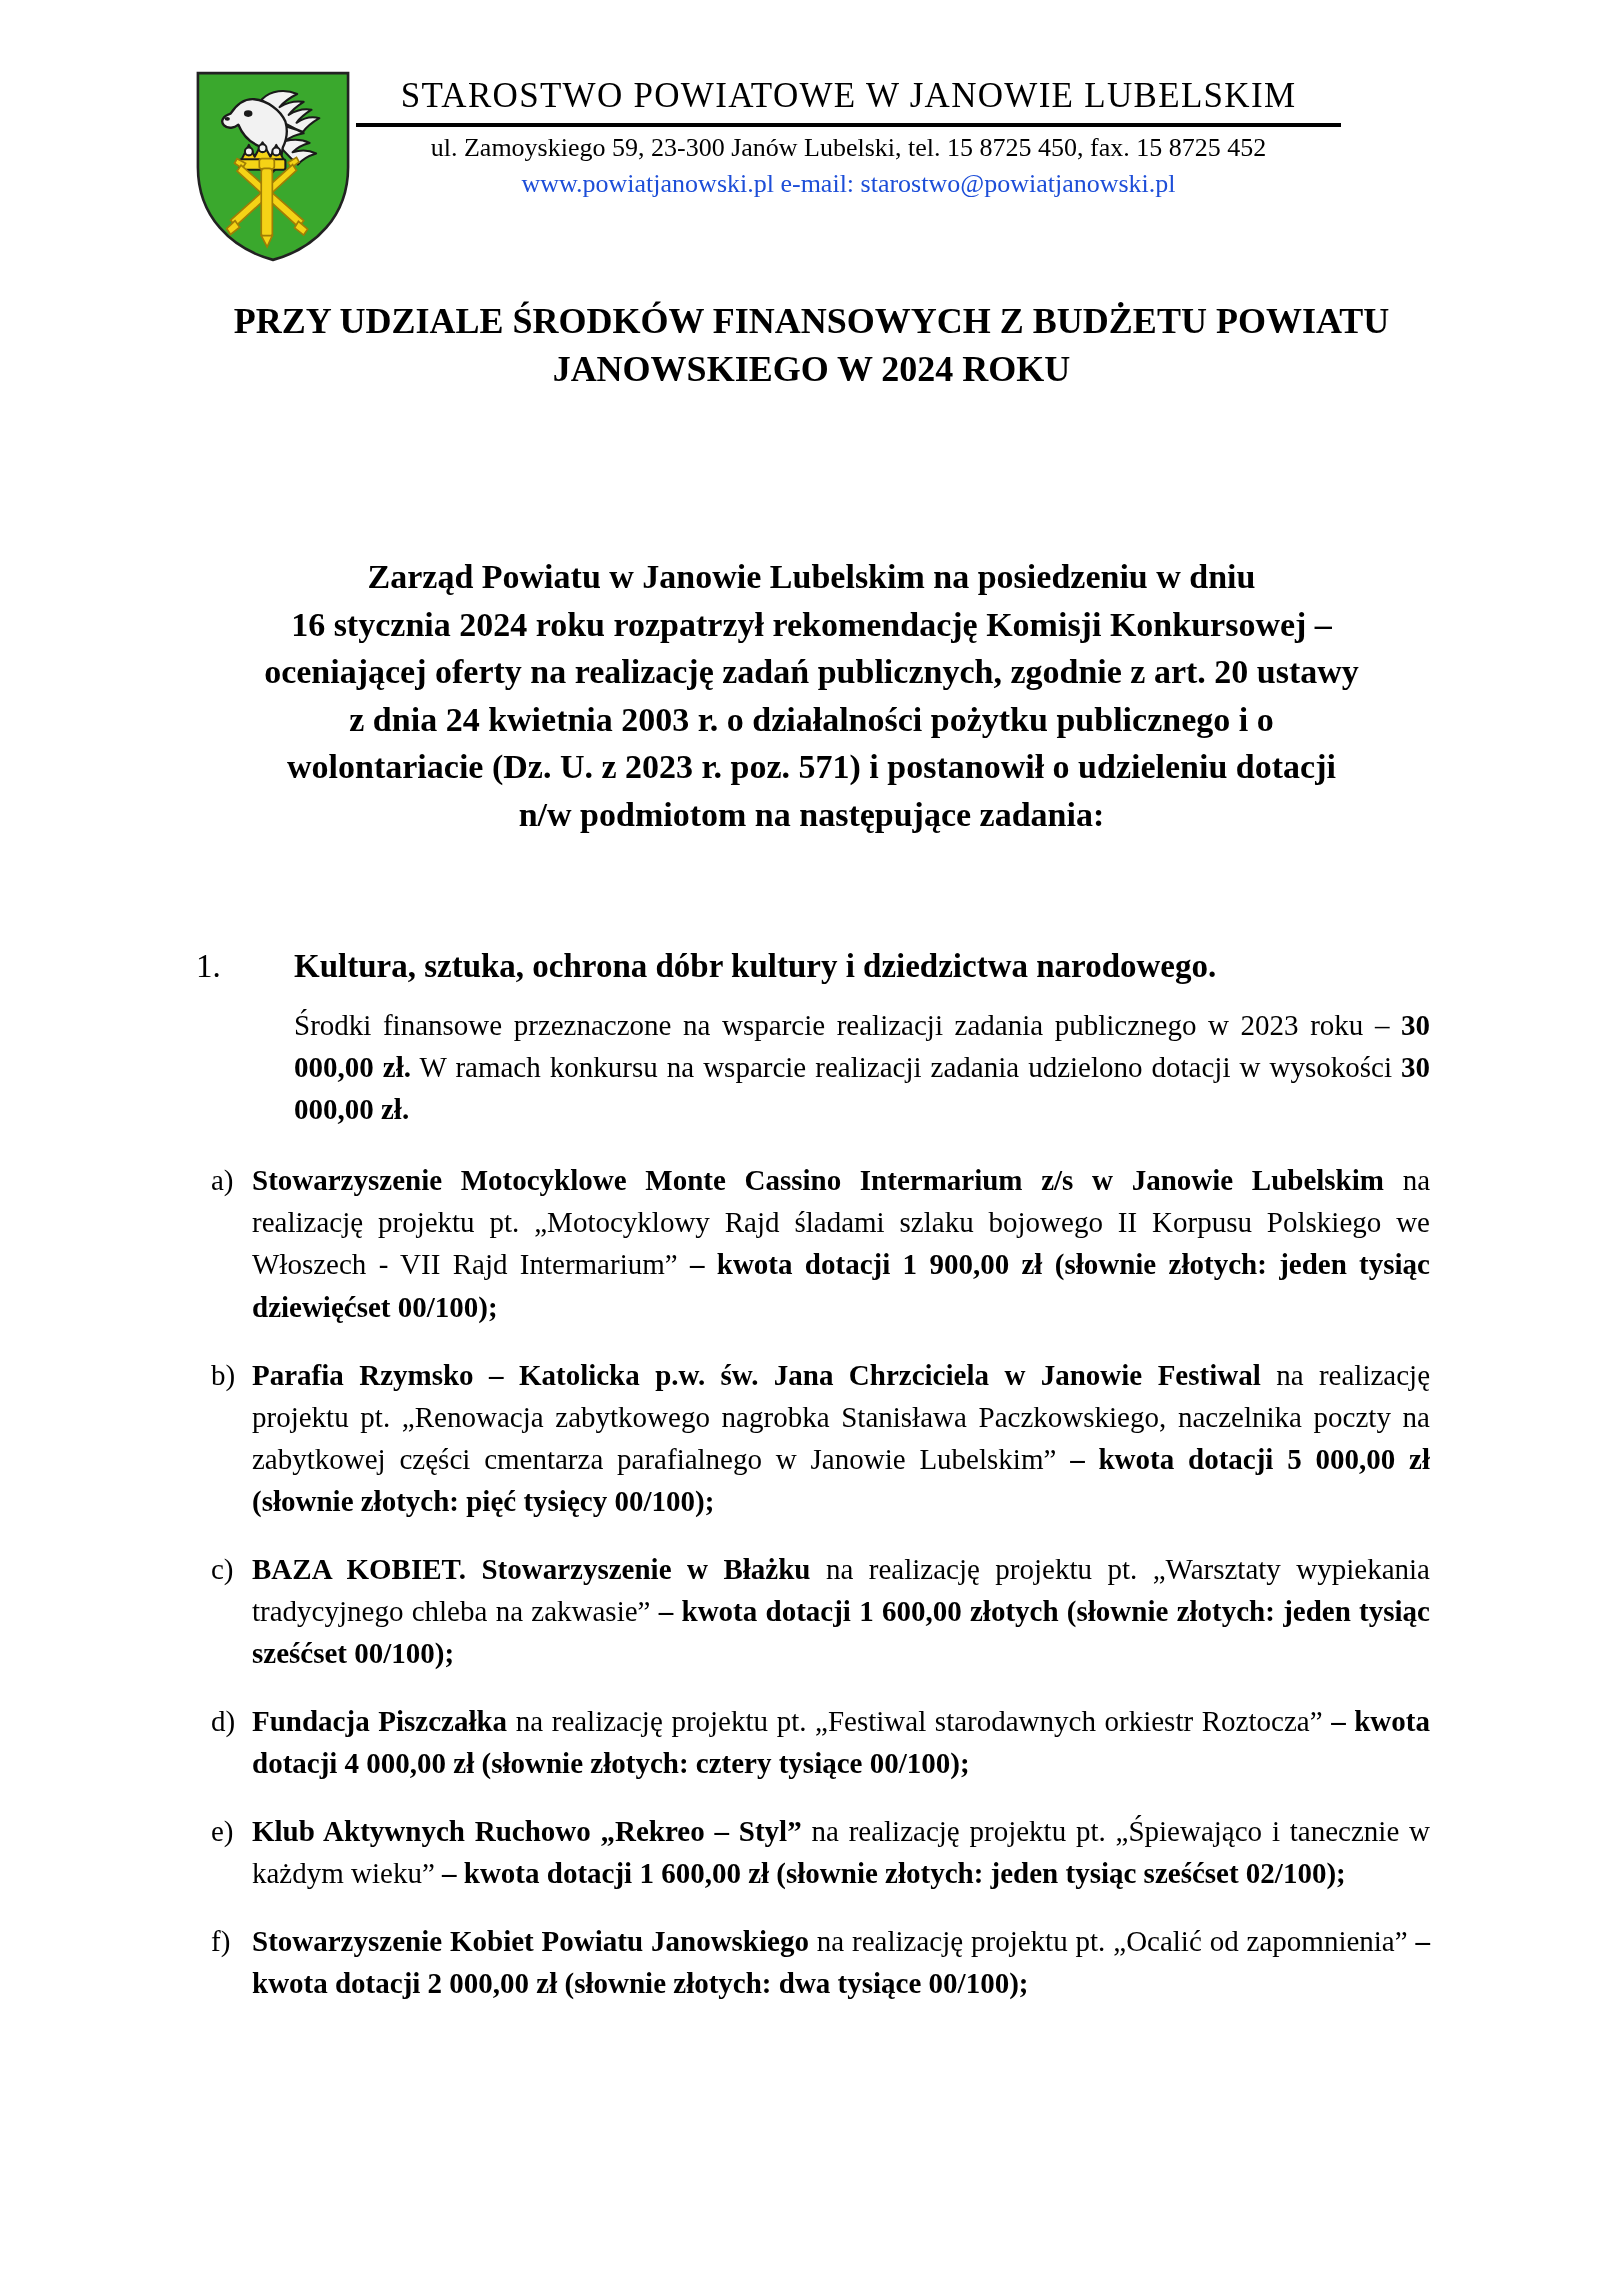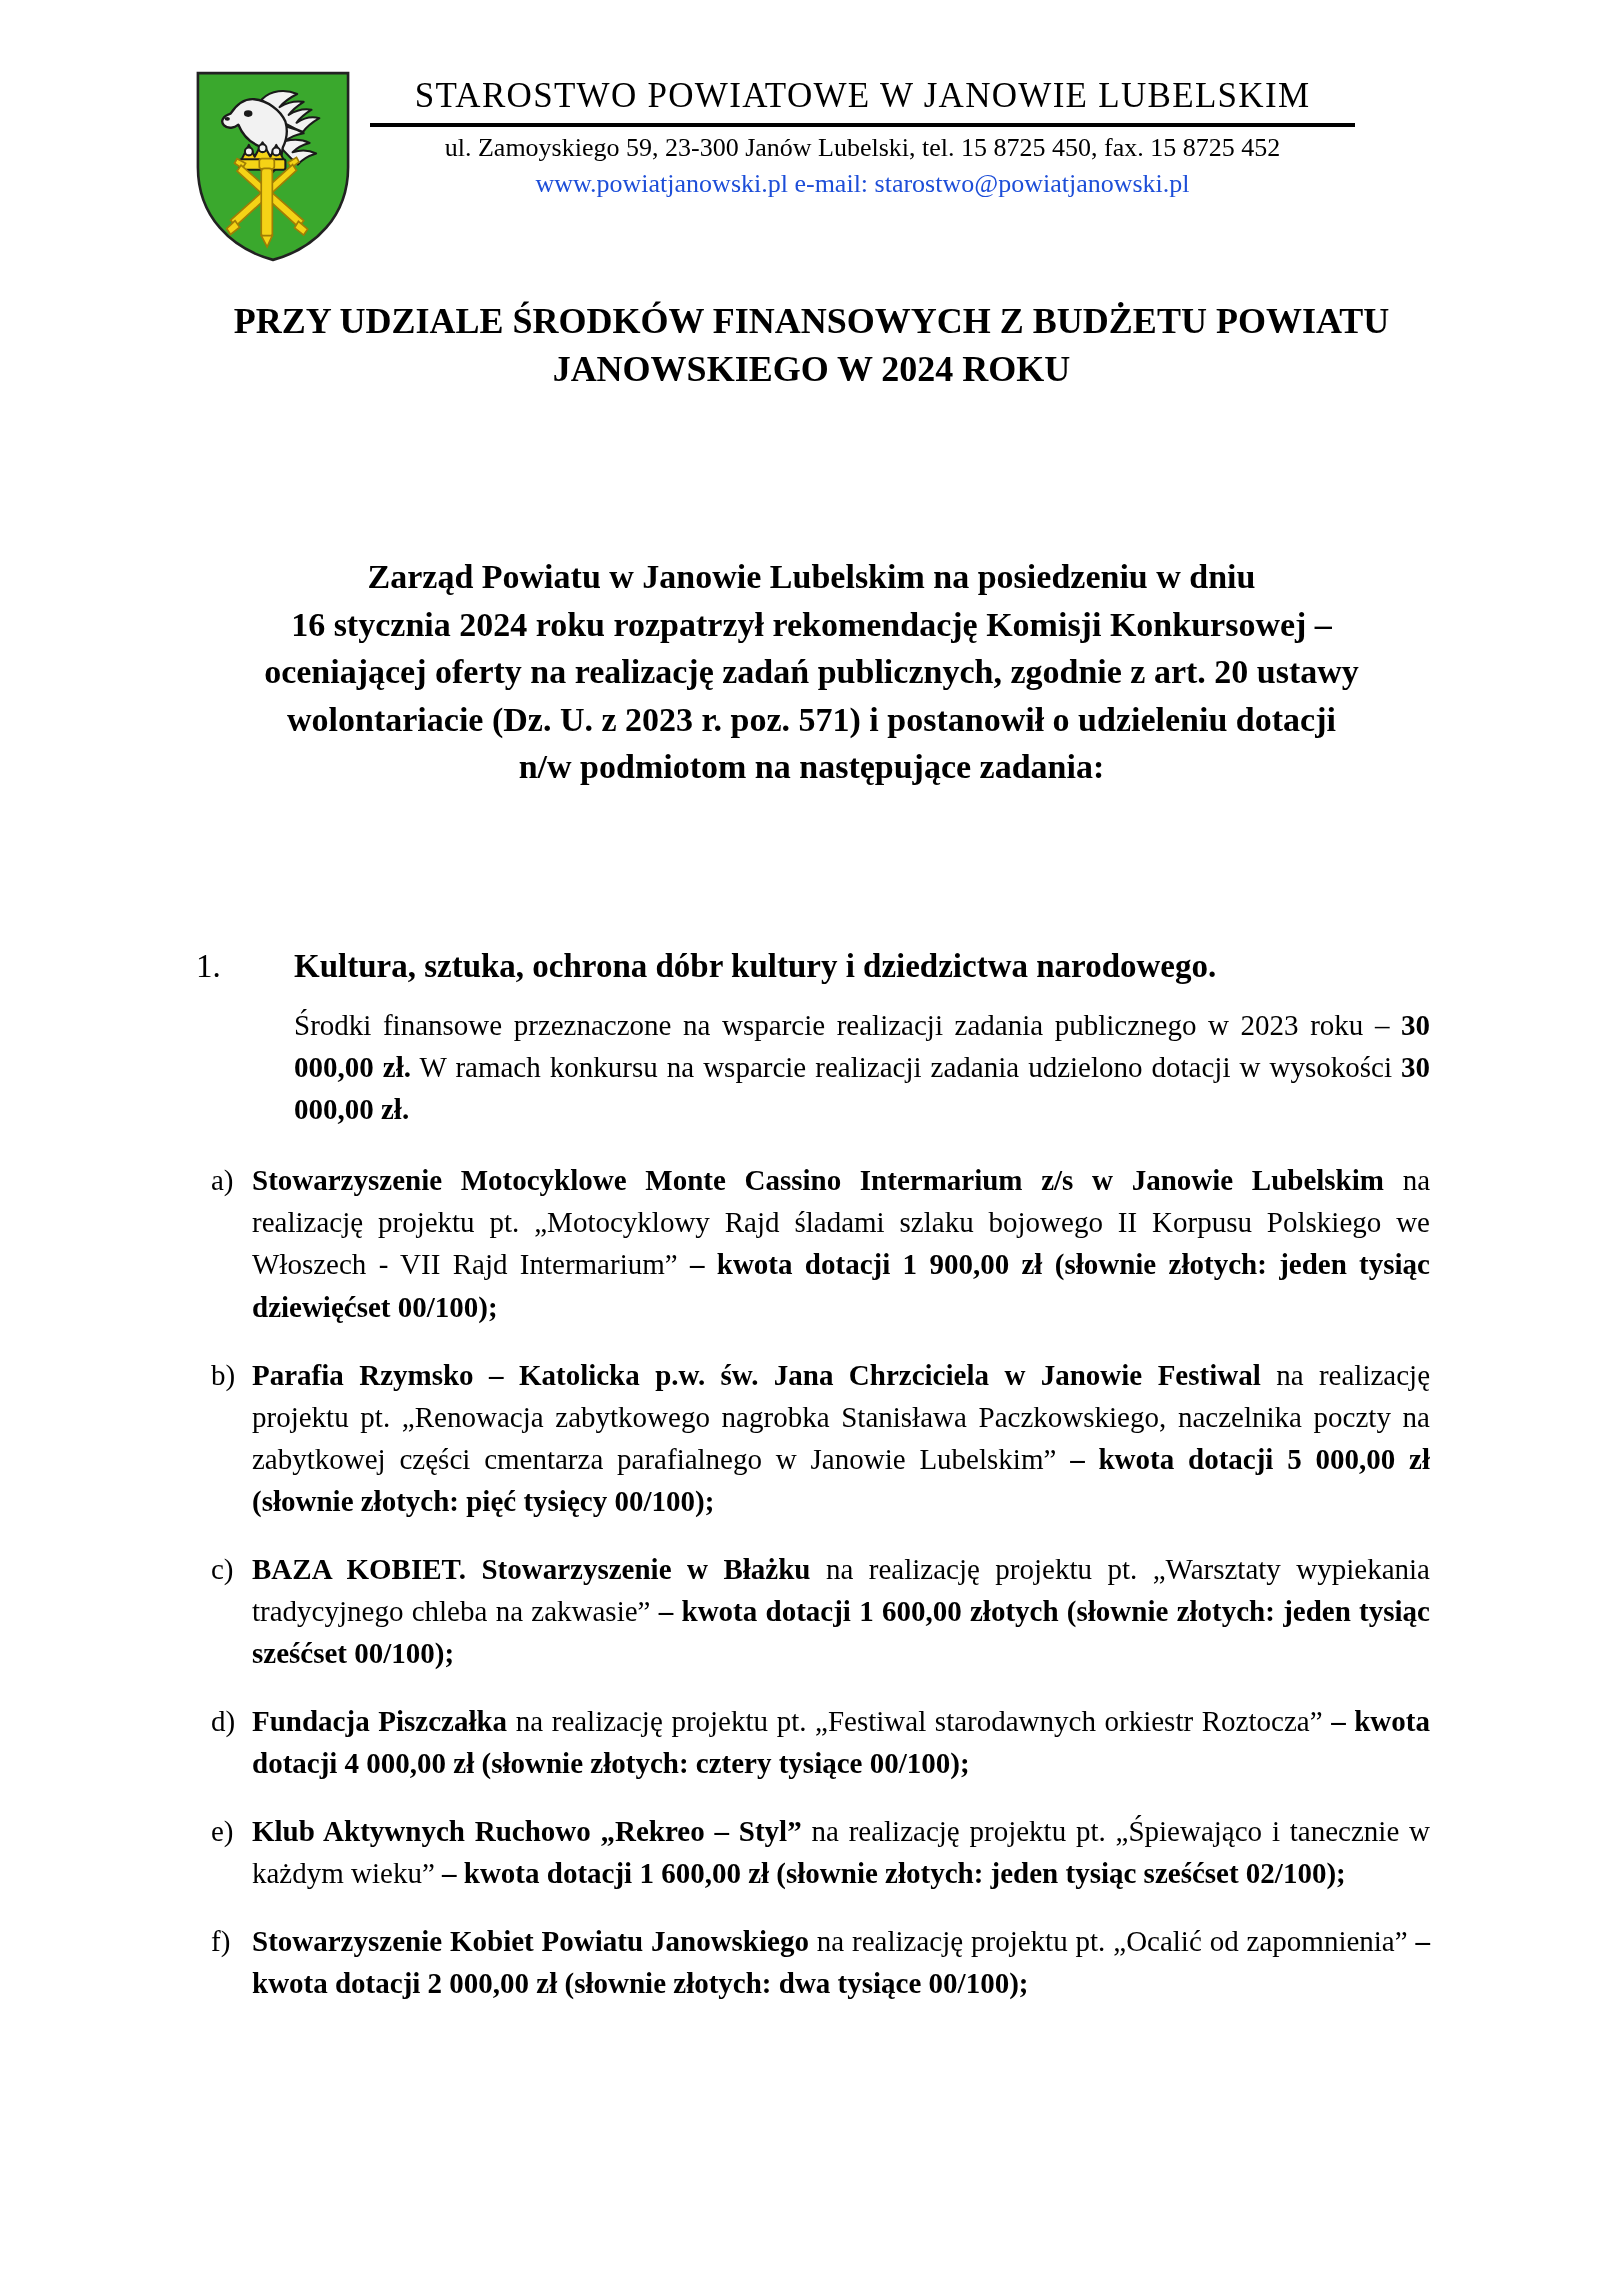--- a/index.html
+++ b/index.html
@@ -33,21 +33,21 @@
     position: absolute;
     left: 194px;
     top: 0px;
     width: 158px;
     height: 195px;
   }
   .crest svg { display: block; width: 158px; height: 195px; }
 
   .letterhead-text {
     position: absolute;
-    left: 370px;
+    left: 356px;
     top: 6.5px;
     width: 985px;
     text-align: center;
   }
   .org-name {
     font-size: 35px;
     letter-spacing: 1.3px;
     line-height: 1.12;
     white-space: nowrap;
     font-weight: 400;
@@ -222,20 +222,21 @@
 
   <div class="doc-title">
     <div>PRZY UDZIALE ŚRODKÓW FINANSOWYCH Z BUDŻETU POWIATU</div>
     <div>JANOWSKIEGO W 2024 ROKU</div>
   </div>
 
   <div class="lead">
     <div>Zarząd Powiatu w Janowie Lubelskim na posiedzeniu w dniu</div>
     <div>16 stycznia 2024 roku rozpatrzył rekomendację Komisji Konkursowej –</div>
     <div>oceniającej oferty na realizację zadań publicznych, zgodnie z art. 20 ustawy</div>
+    <div>z dnia 24 kwietnia 2003 r. o działalności pożytku publicznego i o</div>
     <div>wolontariacie (Dz. U. z 2023 r. poz. 571) i postanowił o udzieleniu dotacji</div>
     <div>n/w podmiotom na następujące zadania:</div>
   </div>
 
   <div class="body-area">
 
     <div class="task">
       <div class="task-head">
         <span class="task-num">1.</span>
         <span>Kultura, sztuka, ochrona dóbr kultury i dziedzictwa narodowego.</span>

